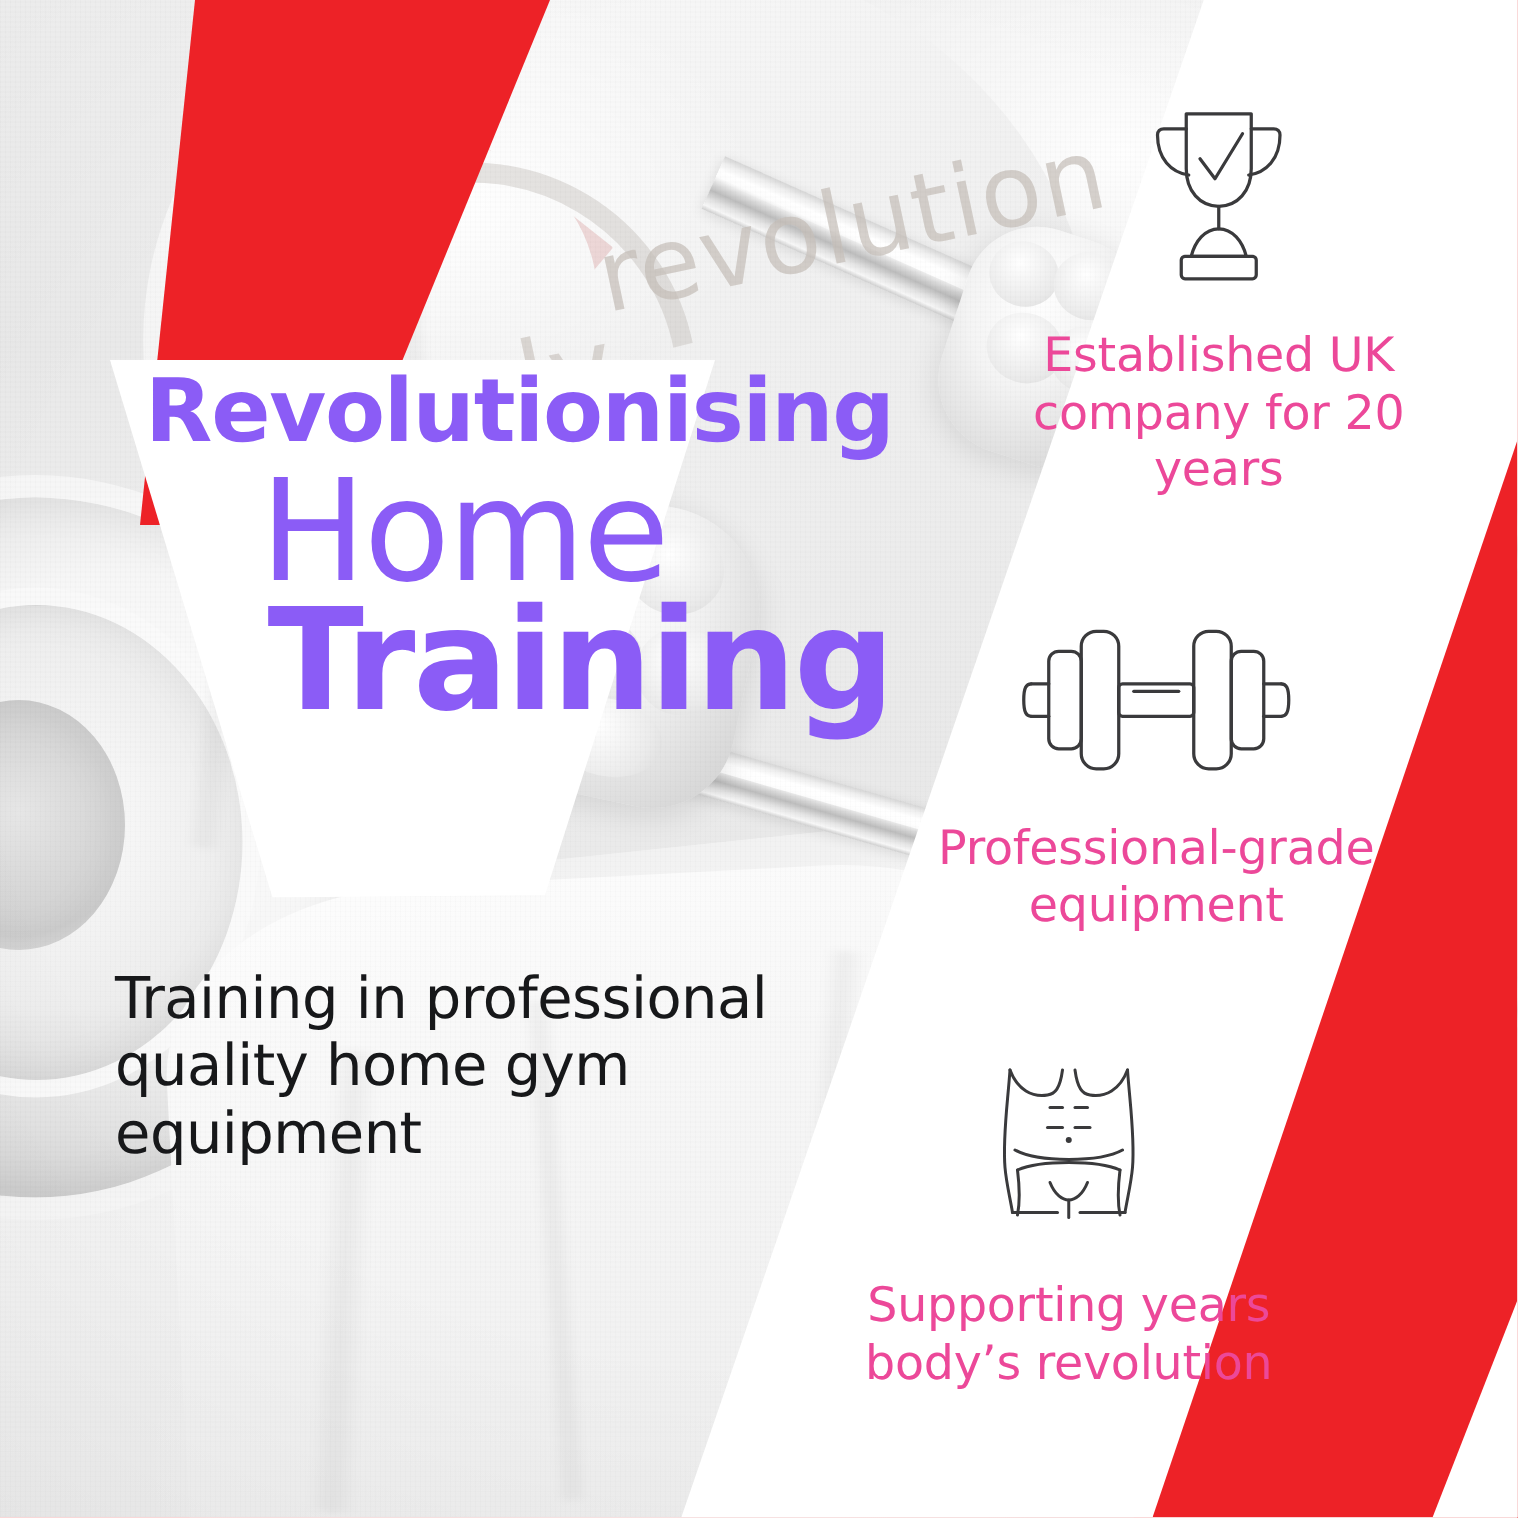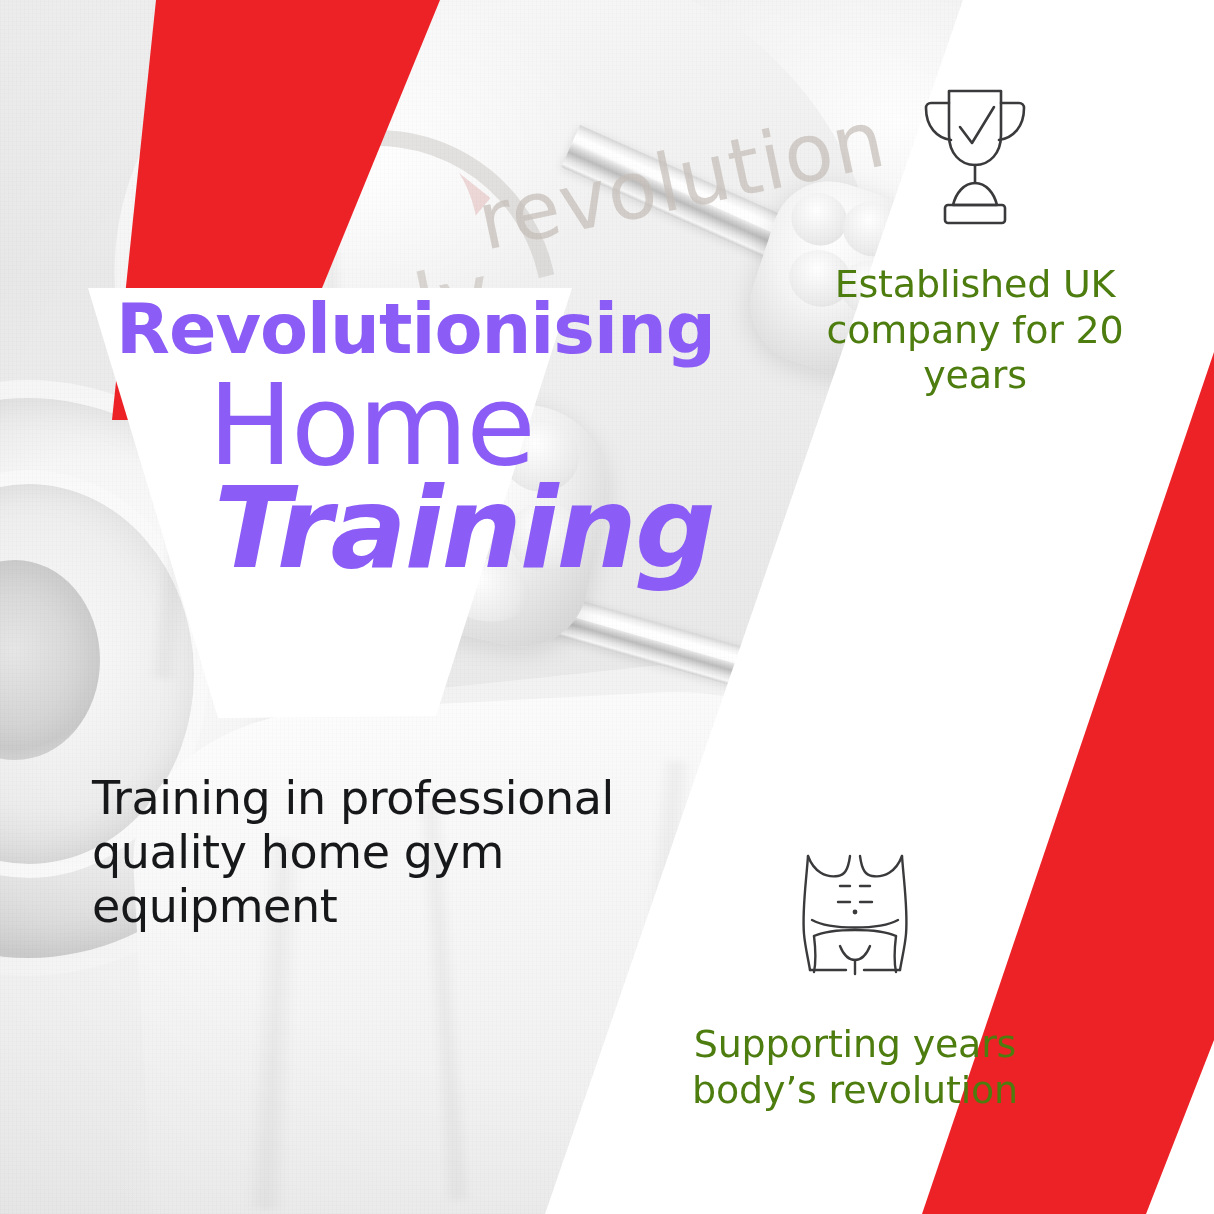--- a/index.html
+++ b/index.html
@@ -136,21 +136,21 @@
     background:#ffffff;
     clip-path:polygon(88px 288px, 572px 288px, 436px 716px, 218px 718px);
   }
   #headline-text{
     position:absolute;left:108px;top:296px;width:640px;
     color:#8b5cf6;
     line-height:.96;
   }
   .hl-1{font-size:70px;font-weight:700;letter-spacing:-1px;padding-left:8px;}
   .hl-2{font-size:113px;font-weight:400;letter-spacing:-2px;padding-left:100px;margin-top:8px;}
-  .hl-3{font-size:113px;font-weight:700;letter-spacing:-2px;padding-left:106px;margin-top:-6px;font-style:italic;}
+  .hl-3{font-size:113px;font-weight:700;letter-spacing:-2px;padding-left:106px;margin-top:-6px;}
 
   
   #subcopy{
     position:absolute;left:92px;top:772px;width:600px;
     font-size:46px;line-height:1.17;color:#17181a;letter-spacing:-.4px;
   }
 
   
   #right-panel{
     position:absolute;left:430px;top:0;width:784px;height:1214px;
@@ -167,21 +167,21 @@
   
   #features{
     position:absolute;left:640px;top:0;width:574px;height:1214px;
   }
   .feature{position:absolute;width:390px;text-align:center;}
   #feature-0{left:140px;top:60px;}
   #feature-1{left:90px;top:470px;}
   #feature-2{left:20px;top:830px;}
   .feat-icon{height:190px;display:flex;align-items:center;justify-content:center;}
   .feat-label{
-    font-size:38px;line-height:1.2;color:#4d7c0f;letter-spacing:-.2px;
+    font-size:38px;line-height:1.2;color:#ec4899;letter-spacing:-.2px;
     margin-top:6px;
   }
   #feature-0 .feat-icon{height:196px;}
   #feature-1 .feat-icon{height:180px;}
   #feature-2 .feat-icon{height:186px;}
 </style>
 </head>
 <body>
 
 <div id="stage">
@@ -258,20 +258,39 @@
           <path d="M92 20 H110 C113 20 115 22 115 25 C115 44 104 55 90 57"></path>
           <path d="M66 82 V100"></path>
           <path d="M66 100 C55 100 47 110 44 122 H88 C85 110 77 100 66 100 Z"></path>
           <rect x="36" y="122" width="60" height="18" rx="3"></rect>
           <path d="M51 44 L63 60 L85 24"></path>
         </svg>
       </div>
       <div class="feat-label">Established UK company for 20 years</div>
     </div>
 
+    <div class="feature" id="feature-1">
+      <div class="feat-icon">
+        <svg width="236" height="130" viewBox="0 0 236 130" fill="none" stroke="#3a3a3c" stroke-width="2.6" stroke-linecap="round" stroke-linejoin="round">
+          <rect x="32" y="26" width="26" height="78" rx="8"></rect>
+          <rect x="58" y="10" width="30" height="110" rx="12"></rect>
+          <rect x="148" y="10" width="30" height="110" rx="12"></rect>
+          <rect x="178" y="26" width="26" height="78" rx="8"></rect>
+          <rect x="88" y="52" width="60" height="26" rx="3"></rect>
+          <path d="M18 52 C14 52 12 55 12 65 C12 75 14 78 18 78"></path>
+          <path d="M218 52 C222 52 224 55 224 65 C224 75 222 78 218 78"></path>
+          <path d="M18 52 H32"></path>
+            <path d="M18 78 H32"></path>
+          <path d="M204 52 H218"></path>
+            <path d="M204 78 H218"></path>
+          <path d="M100 58 H136"></path>
+        </svg>
+      </div>
+      <div class="feat-label">Professional-grade equipment</div>
+    </div>
 
     <div class="feature" id="feature-2">
       <div class="feat-icon">
         <svg width="126" height="146" viewBox="0 0 126 146" fill="none" stroke="#3a3a3c" stroke-width="2.4" stroke-linecap="round" stroke-linejoin="round">
           <path d="M16 6 C22 22 34 28 46 26 C52 25 56 21 58 6"></path>
           <path d="M110 6 C104 22 92 28 80 26 C74 25 70 21 68 6"></path>
           <path d="M16 6 C14 34 10 60 12 84 C13 96 16 108 18 120"></path>
           <path d="M110 6 C112 34 116 60 114 84 C113 96 110 108 108 120"></path>
           <path d="M18 120 H54"></path>
           <path d="M72 120 H108"></path>

